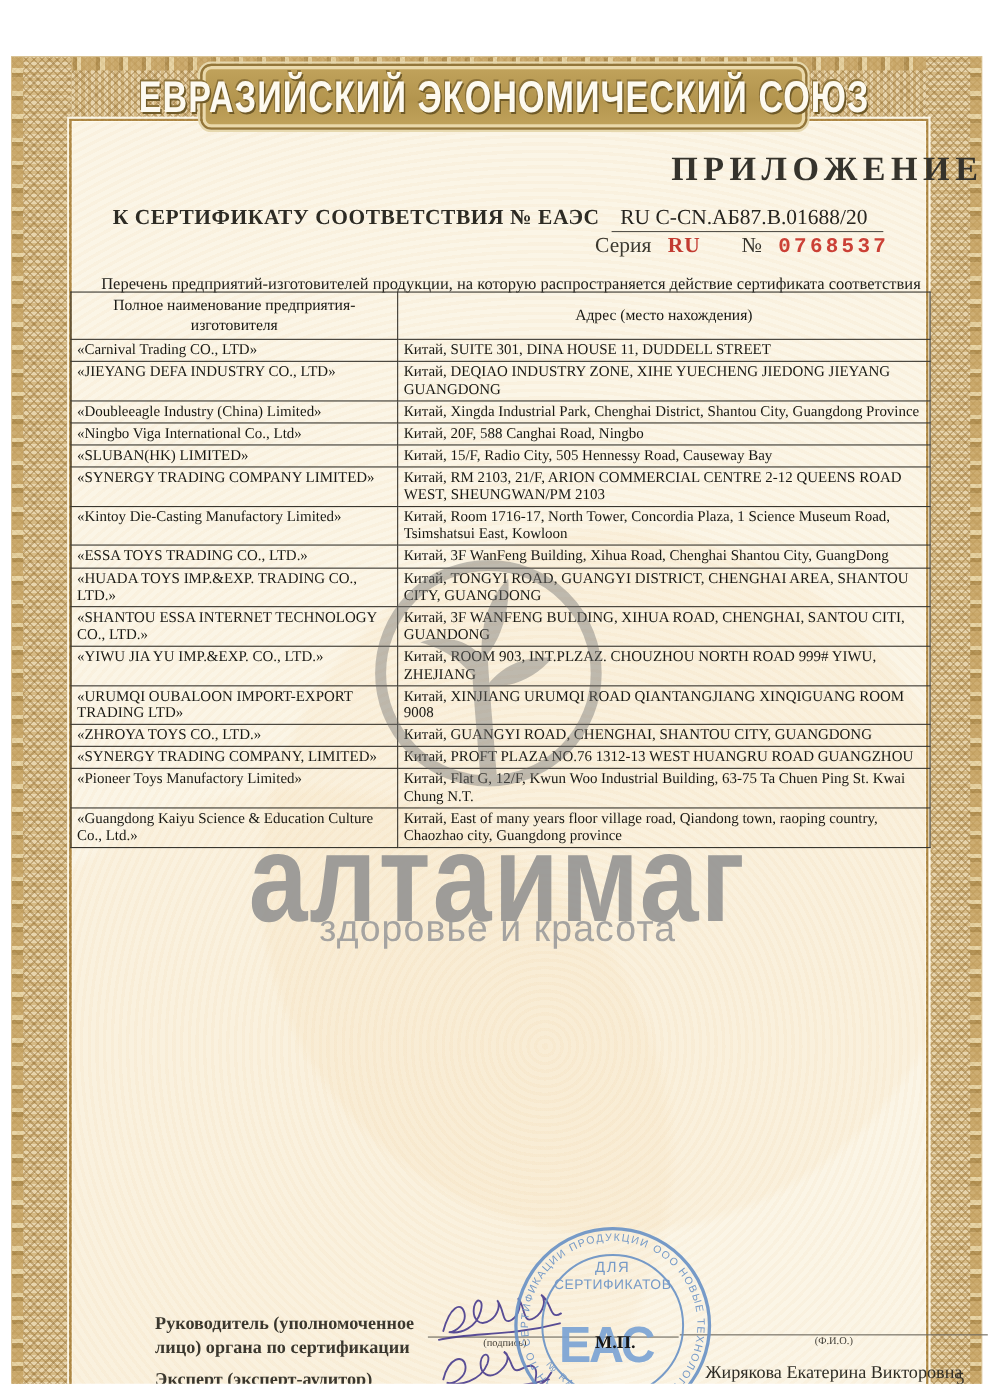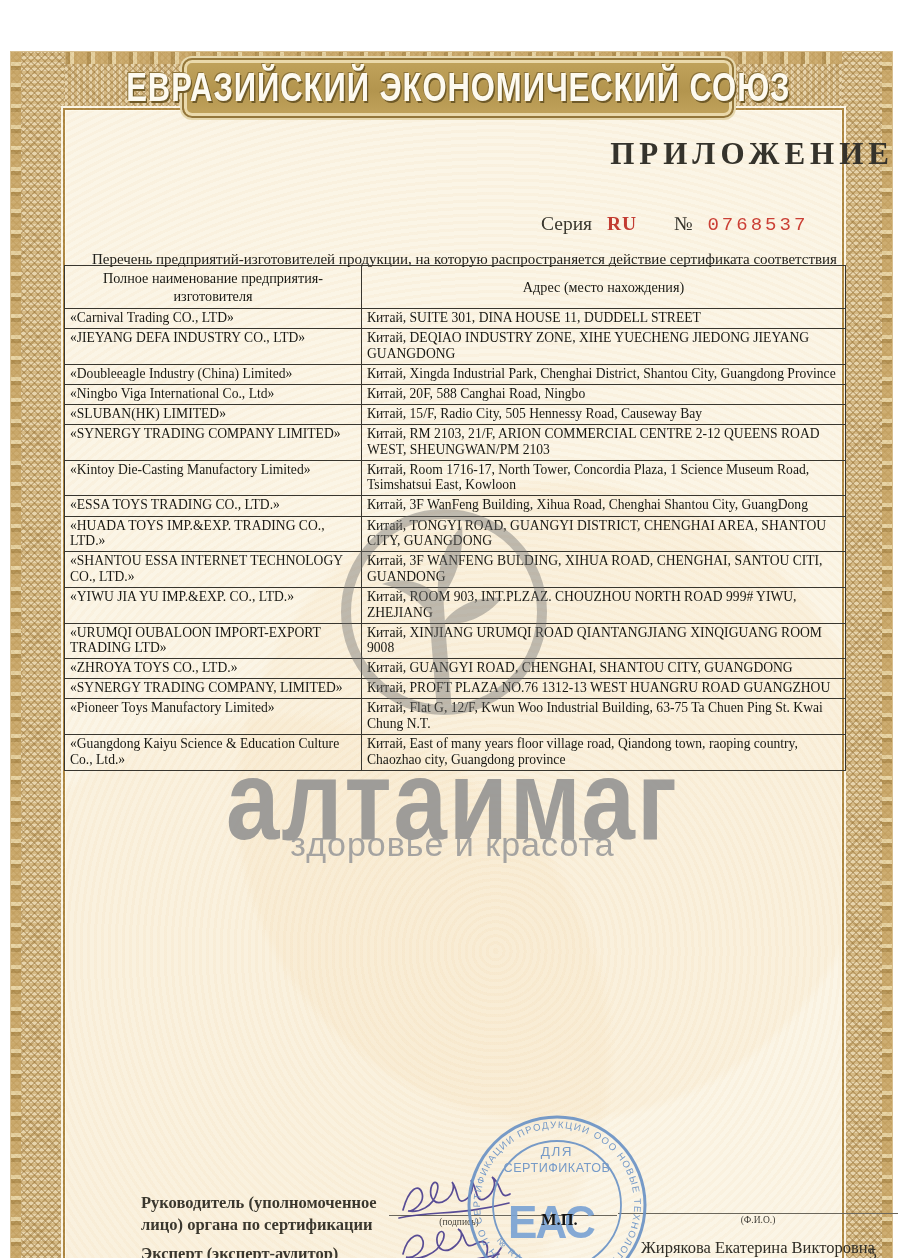--- a/index.html
+++ b/index.html
@@ -53,21 +53,21 @@
   
   .doc-title{position:absolute;left:0;width:883px;top:84px;text-align:right;z-index:2;
         font-weight:bold;font-size:31px;letter-spacing:5px;color:#35332c;}
   .cert-line{position:absolute;left:0;width:883px;top:136px;text-align:center;z-index:2;
         font-size:19.5px;color:#2d2b24;white-space:nowrap;}
   .cert-line .lbl{font-weight:bold;letter-spacing:.5px;}
   .cert-line .num{font-weight:normal;border-bottom:1.5px solid #55524a;padding:0 14px 1px 8px;margin-left:6px;color:#26241f;}
   .series-line{position:absolute;left:530px;top:161px;z-index:2;font-size:19.5px;color:#3b382f;white-space:nowrap;}
   .series-line .ru{color:#c23b31;font-weight:bold;margin-left:10px;letter-spacing:1px;}
   .series-line .nosign{margin-left:32px;color:#35332c;}
-  .series-line .blank{font-family:"Liberation Mono",monospace;font-weight:normal;color:#cb4036;
+  .series-line .blank{font-family:"Liberation Mono",monospace;font-weight:bold;color:#cb4036;
         letter-spacing:3px;margin-left:10px;font-size:19px;}
   .intro{position:absolute;left:12px;width:883px;top:199px;text-align:center;z-index:2;
         font-size:15px;color:#22211c;}
 
   
   table.manuf{position:absolute;left:53px;top:213px;width:781px;z-index:2;
         border-collapse:collapse;table-layout:fixed;}
   table.manuf th,table.manuf td{border:1.6px solid #38362f;font-size:13.6px;line-height:15.6px;
         padding:1px 5px 2.5px 5px;vertical-align:top;color:#181813;word-wrap:break-word;}
   table.manuf th{font-weight:normal;font-size:14.2px;text-align:center;vertical-align:middle;
@@ -123,20 +123,24 @@
   <div class="gstrip strip-bottom"></div>
   <div class="gstrip vert strip-left"></div>
   <div class="gstrip vert strip-right"></div>
   <div class="inner-frame"></div>
 
   <div class="banner">
     <span class="banner-text">ЕВРАЗИЙСКИЙ ЭКОНОМИЧЕСКИЙ СОЮЗ</span>
   </div>
 
   <div class="doc-title">ПРИЛОЖЕНИЕ</div>
+  <div class="cert-line">
+    <span class="lbl">К СЕРТИФИКАТУ СООТВЕТСТВИЯ № ЕАЭС</span>
+    <span class="num">RU С-CN.АБ87.В.01688/20</span>
+  </div>
   <div class="series-line">
     <span>Серия</span>
     <span class="ru">RU</span>
     <span class="nosign">№</span>
     <span class="blank">0768537</span>
   </div>
   <div class="intro">Перечень предприятий-изготовителей продукции, на которую распространяется действие сертификата соответствия</div>
 
   <table class="manuf">
     <colgroup>

